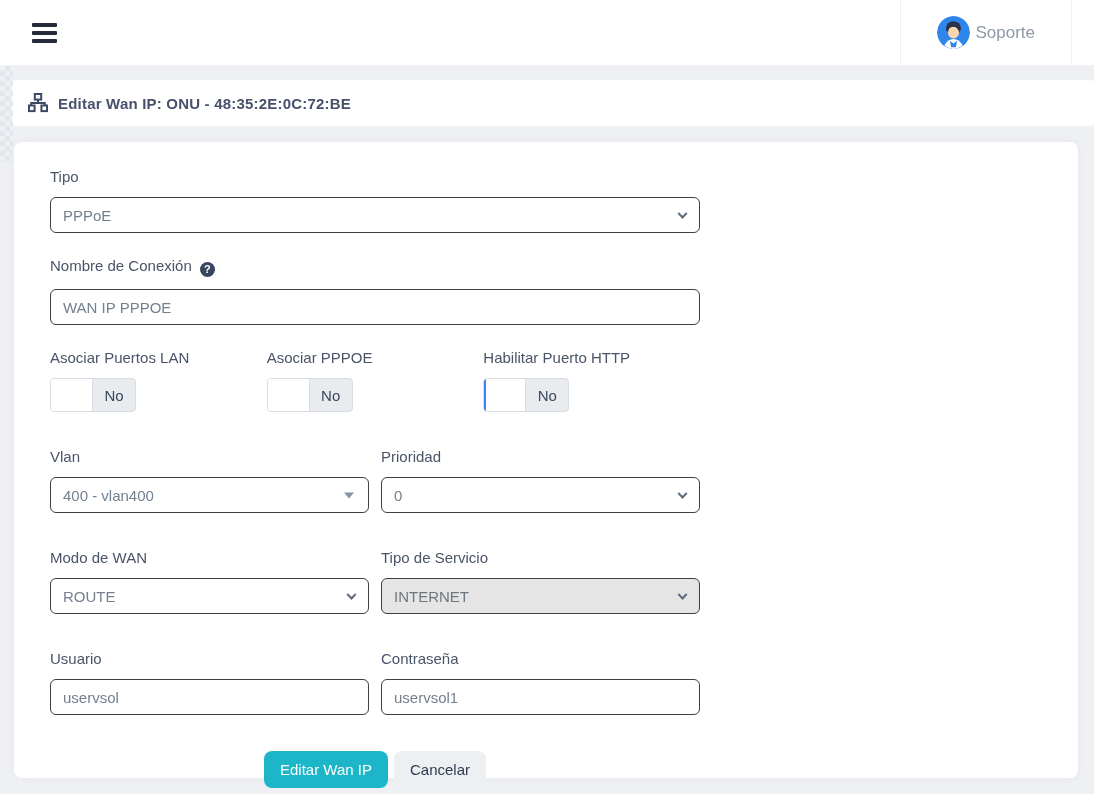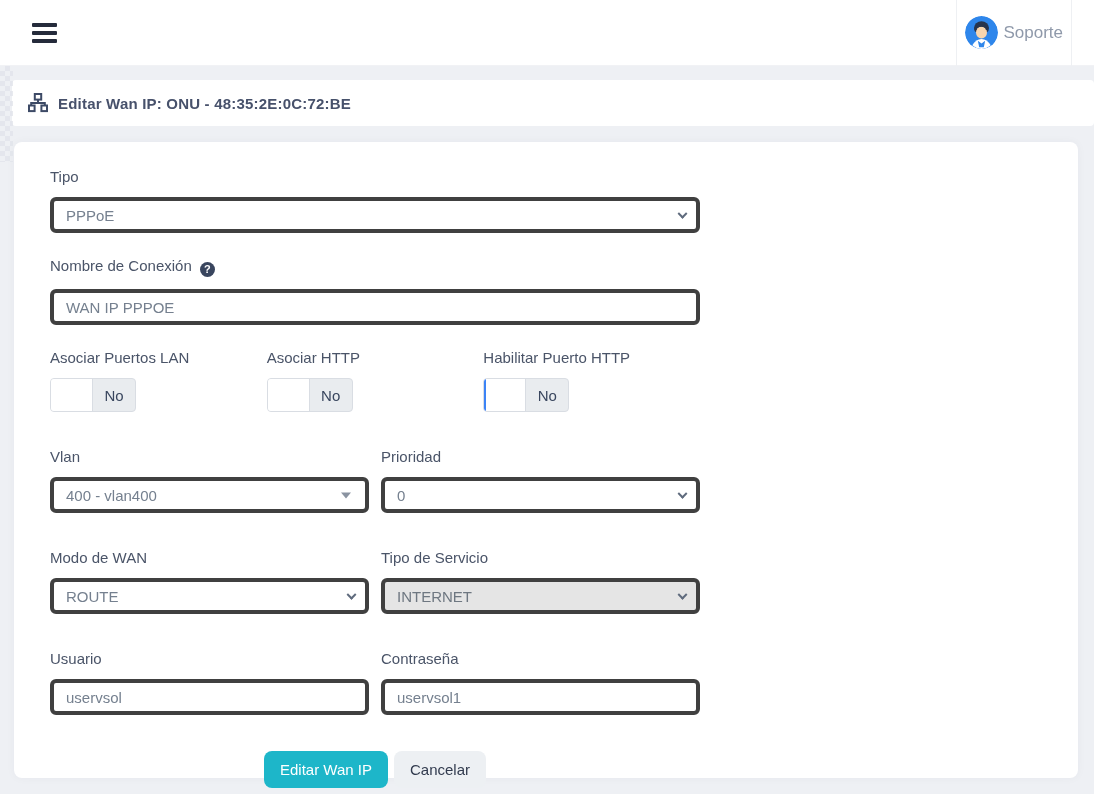--- a/index.html
+++ b/index.html
@@ -17,21 +17,21 @@
     display:flex; align-items:center; justify-content:space-between;
     padding-right:22px;
   }
   .hamburger {
     margin-left:32px; width:25px; cursor:pointer;
     display:flex; flex-direction:column; gap:4px;
   }
   .hamburger span { display:block; height:4px; background:#252b3b; border-radius:1px; }
   .userbox {
     height:66px; display:flex; align-items:center; gap:5px;
-    padding:0 8px; border-left:1px solid #eef0f3; border-right:1px solid #eef0f3;
+    padding:0 36px; border-left:1px solid #eef0f3; border-right:1px solid #eef0f3;
   }
   .avatar { width:33px; height:33px; border-radius:50%; overflow:hidden; flex:0 0 auto; }
   .user-name { color:#8f99aa; font-size:17px; }
 
   
   .pattern-strip {
     position:absolute; left:0; top:66px; width:13px; height:96px;
     background-image: repeating-conic-gradient(#e0e3ea 0% 25%, rgba(0,0,0,0) 0% 50%);
     background-size:10px 10px; opacity:.75; pointer-events:none;
   }
@@ -59,21 +59,21 @@
   .field-label {
     display:block; color:#4a5468; font-size:15px; margin-bottom:12px;
   }
   .help-icon {
     display:inline-block; width:15px; height:15px; border-radius:50%;
     background:#39455e; color:#fff; font-size:11px; font-weight:bold;
     text-align:center; line-height:15px; vertical-align:-2px; margin-left:4px;
   }
 
   .text-input, .native-select, .select2-box {
-    width:100%; height:36px; border:4px solid #404040; border-radius:6px;
+    width:100%; height:36px; border:1px solid #404040; border-radius:6px;
     background:#fff; color:#75808f; font-size:15px; padding:0 12px;
     font-family:"Liberation Sans", sans-serif; outline:none;
   }
   .select-wrap { position:relative; }
   .native-select { appearance:none; -webkit-appearance:none; padding-right:30px; width:100%; }
   .select-wrap .chev {
     position:absolute; right:14px; top:50%; width:7px; height:7px;
     border-right:2px solid #5f6b7d; border-bottom:2px solid #5f6b7d;
     transform:translateY(-68%) rotate(45deg); pointer-events:none;
   }
@@ -174,21 +174,21 @@
 
       <div class="toggles-row">
         <div class="tcol">
           <label class="field-label">Asociar Puertos LAN</label>
           <div class="toggle">
             <div class="knob"></div>
             <div class="off-label">No</div>
           </div>
         </div>
         <div class="tcol">
-          <label class="field-label">Asociar HTTP</label>
+          <label class="field-label">Asociar PPPOE</label>
           <div class="toggle">
             <div class="knob"></div>
             <div class="off-label">No</div>
           </div>
         </div>
         <div class="tcol">
           <label class="field-label">Habilitar Puerto HTTP</label>
           <div class="toggle focused">
             <div class="knob"></div>
             <div class="off-label">No</div>

